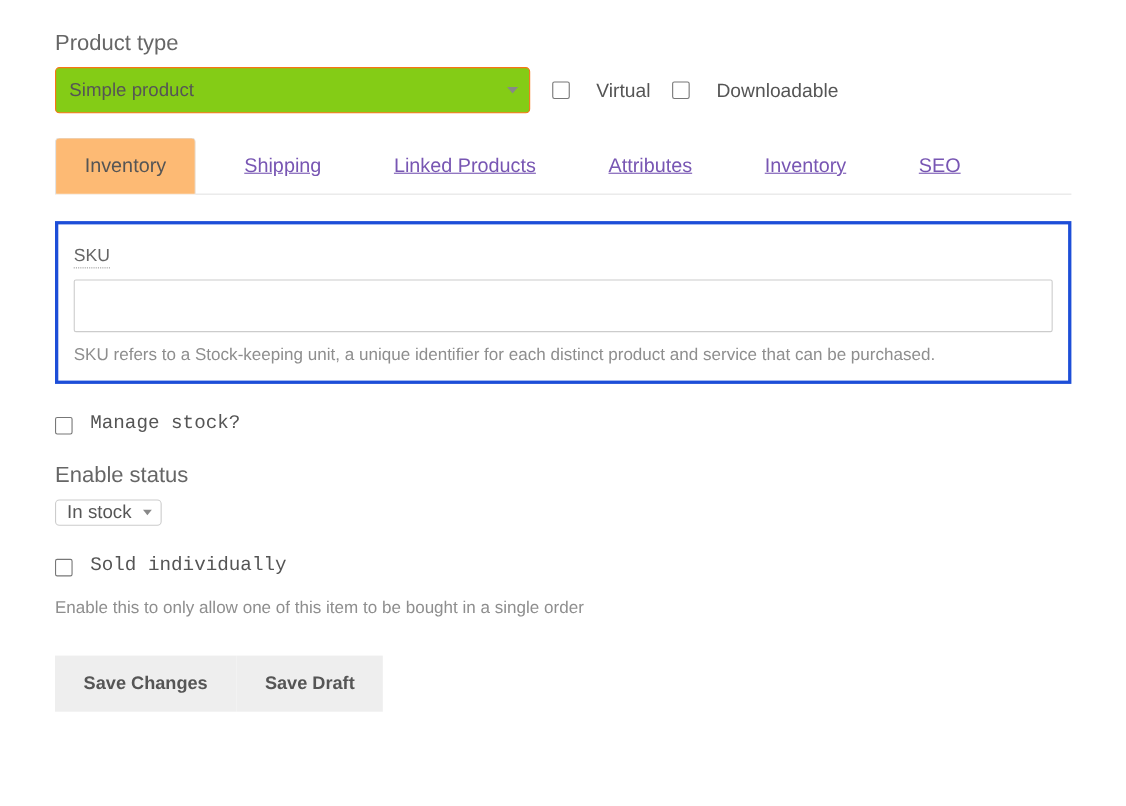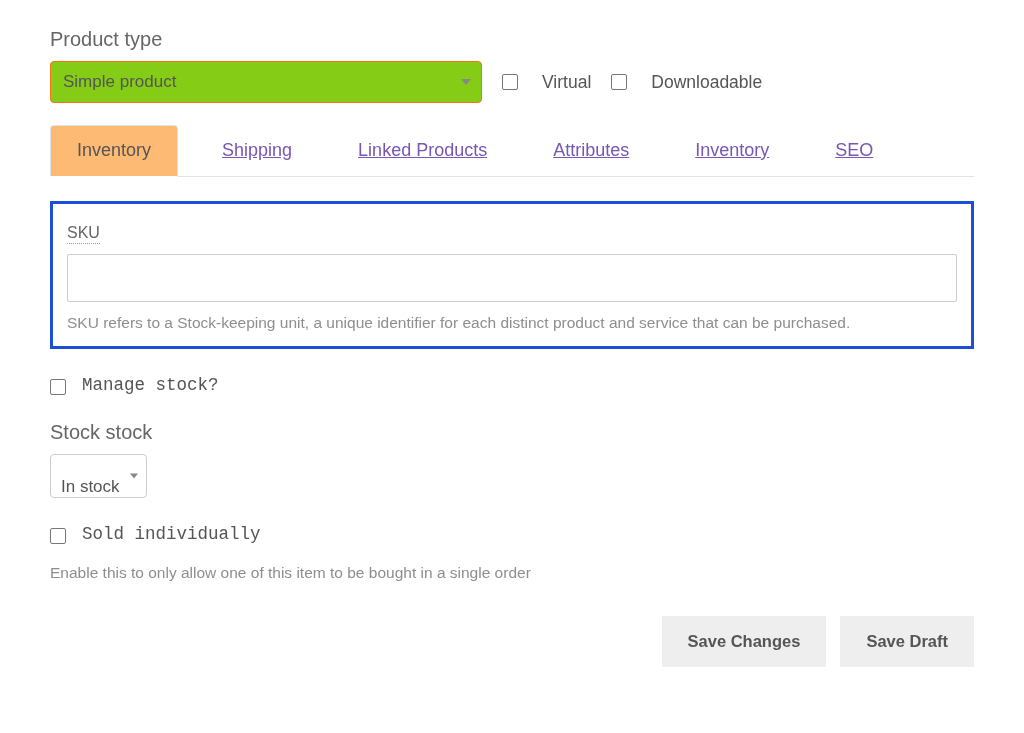--- a/index.html
+++ b/index.html
@@ -49,22 +49,22 @@
     top: 50%;
     transform: translateY(-50%);
     width: 0; height: 0;
     border-left: 5px solid transparent;
     border-right: 5px solid transparent;
     border-top: 6px solid #888;
   }
   .select-small {
     position: relative;
     display: inline-flex;
-    align-items: flex-end;
-    height: 44px;
+    align-items: center;
+    height: 24px;
     min-width: 94px;
     border: 1px solid #ccc;
     border-radius: 4px;
     padding: 0 26px 0 10px;
     font-size: 17px;
     color: #555;
     cursor: pointer;
   }
   .select-small .caret {
     position: absolute;
@@ -167,23 +167,21 @@
     display: flex;
     align-items: flex-end;
     gap: 16px;
     font-family: Liberation Mono, monospace;
   }
   .inline-check .chk { flex-shrink: 0; }
 
   
   .btn-row {
     display: flex;
-    gap: 14px;
     margin-top: 34px;
-    justify-content: flex-end;
   }
   .btn {
     background: #eeeeee;
     border: none;
     font-size: 16.5px;
     font-weight: 600;
     color: #555;
     padding: 16px 26px;
     cursor: pointer;
   }
@@ -227,21 +225,21 @@
   </div>
 
   <div class="form-group">
     <div class="inline-check">
       <span class="chk"></span>
       <span class="chk-label">Manage stock?</span>
     </div>
   </div>
 
   <div class="form-group">
-    <div class="section-label" style="margin-bottom:10px;">Stock stock</div>
+    <div class="section-label" style="margin-bottom:10px;">Enable status</div>
     <div class="select-small">
       <span>In stock</span>
       <span class="caret"></span>
     </div>
   </div>
 
   <div class="form-group">
     <div class="inline-check">
       <span class="chk"></span>
       <span class="chk-label">Sold individually</span>

